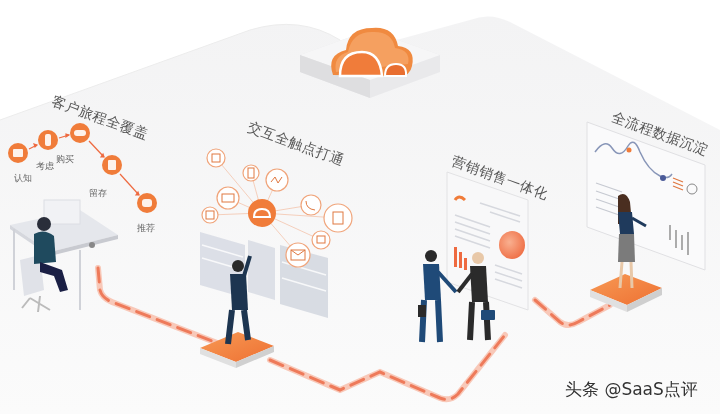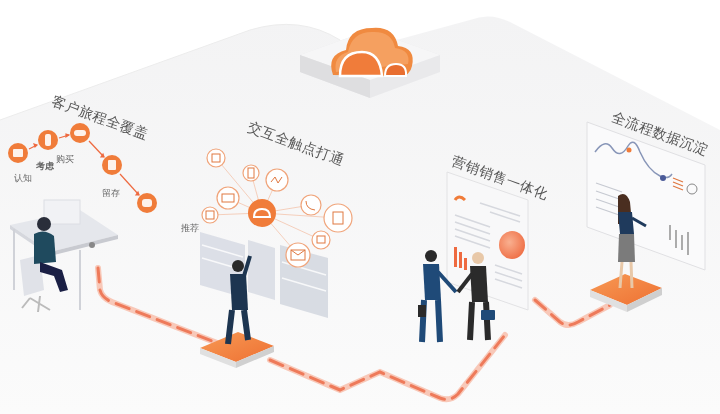--- a/index.html
+++ b/index.html
@@ -239,19 +239,20 @@
     <path d="M632 218 L646 226" stroke="#1f3a5c" stroke-width="3"></path>
   </g>
 </svg>
 
 <div class="label" style="left:52px; top:92px; transform: rotate(20deg);">客户旅程全覆盖</div>
 <div class="label" style="left:248px; top:118px; transform: rotate(20deg);">交互全触点打通</div>
 <div class="label" style="left:452px; top:152px; transform: rotate(20deg);">营销销售一体化</div>
 <div class="label" style="left:612px; top:108px; transform: rotate(20deg);">全流程数据沉淀</div>
 
 <div class="step-label" style="left:14px; top:172px;">认知</div>
-<div class="step-label" style="left:36px; top:160px;font-weight:bold;">考虑</div>
+<div class="step-label" style="left:36px; top:160px;">考虑</div>
 <div class="step-label" style="left:56px; top:153px;">购买</div>
-<div class="step-label" style="left:102px; top:187px;text-align:right;">留存</div>
-<div class="step-label" style="left:137px; top:222px;margin-left:44px;">推荐</div>
-
+<div class="step-label" style="left:89px; top:187px;text-align:right;">留存</div>
+<div class="step-label" style="left:137px; top:222px;">推荐</div>
+
+<div class="watermark">头条 @SaaS点评</div>
 
 </div>
 
 </body></html>

